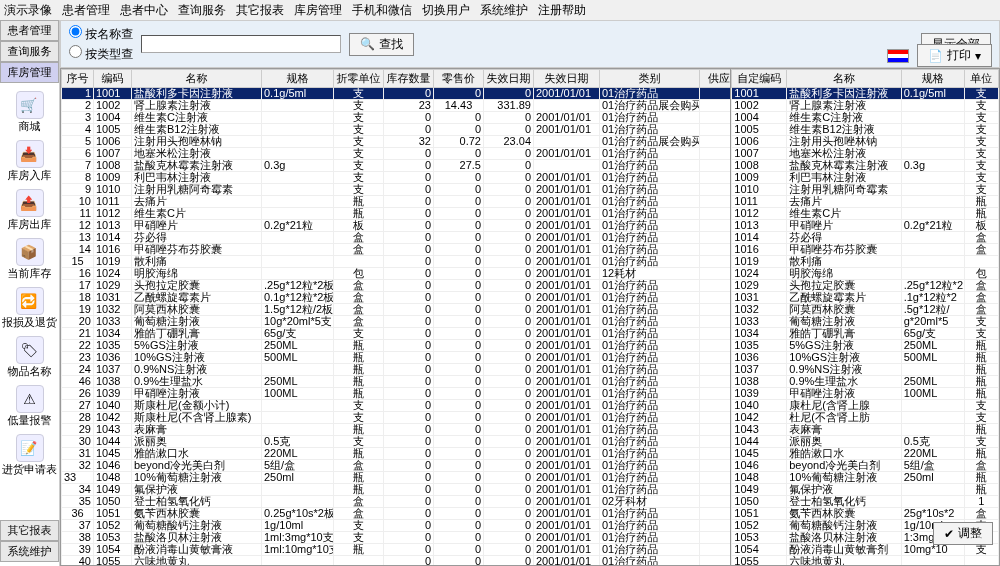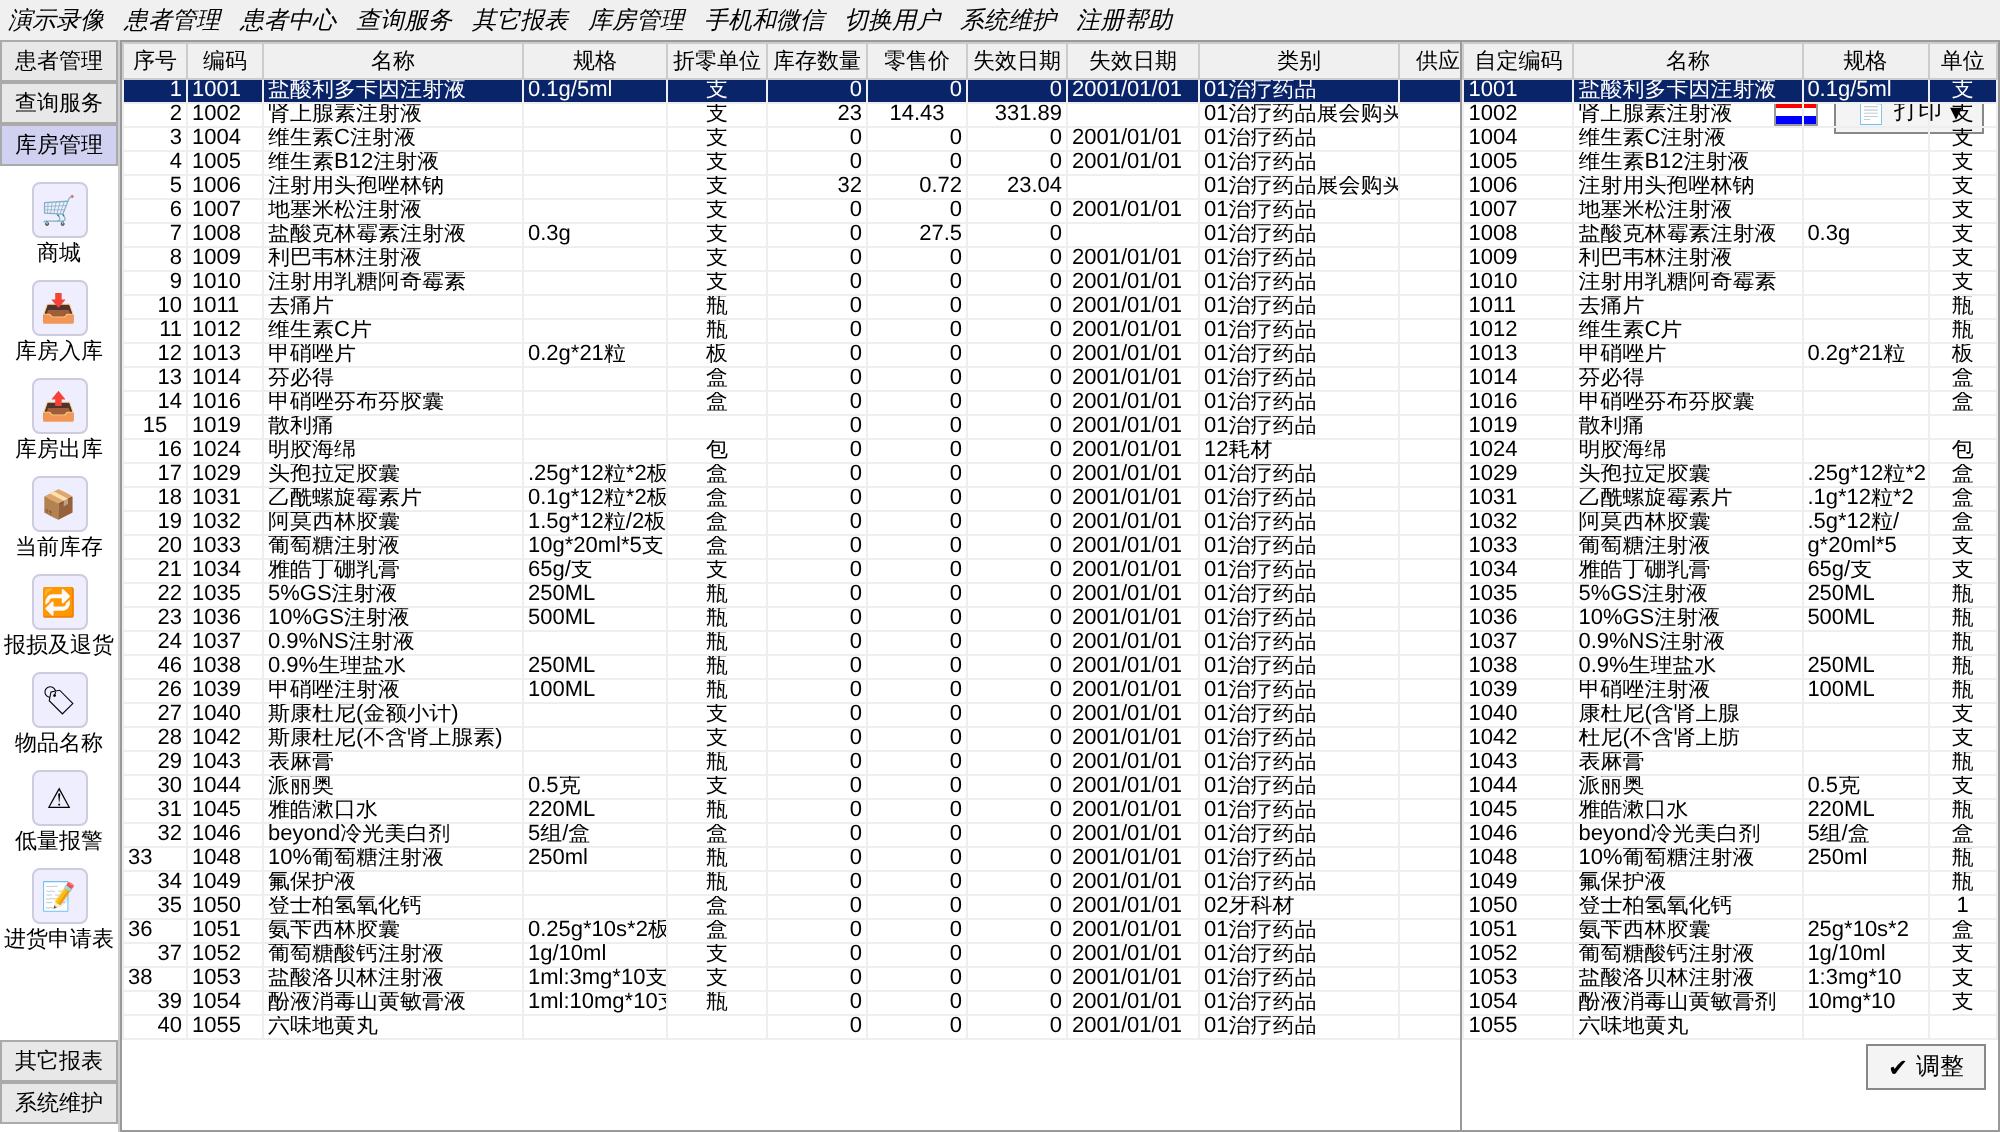--- a/index.html
+++ b/index.html
@@ -1,18 +1,18 @@
 <!DOCTYPE html>
 <html><head>
 <meta charset="utf-8">
 <style>
 * { margin: 0; padding: 0; box-sizing: border-box; }
 body { font-family: "SimSun", "宋体", sans-serif; font-size: 12px; background: #fff; width: 1000px; height: 566px; overflow: hidden; }
 .menubar { background: #f0f0f0; border-bottom: 1px solid #ccc; padding: 2px 4px; display: flex; gap: 10px; font-size: 12px; }
-.menubar span { cursor: default; font-style: italic; }
+.menubar span { cursor: default; }
 .left-panel { position: absolute; left: 0; top: 20px; bottom: 0; width: 60px; background: #fff; border-right: 1px solid #ccc; }
 .tabs-vert { display: flex; flex-direction: column; }
 .tabs-vert .t { background: #e8e8e8; border: 1px solid #aaa; padding: 2px; font-size: 11px; text-align: center; cursor: default; }
 .tabs-vert .t.active { background: #d0d0f0; }
 .side-icons { display: flex; flex-direction: column; align-items: center; gap: 6px; padding-top: 8px; }
 .side-item { display: flex; flex-direction: column; align-items: center; font-size: 11px; cursor: default; }
 .side-item .icon { width: 28px; height: 28px; background: #eef; border: 1px solid #ccd; border-radius: 4px; display: flex; align-items: center; justify-content: center; font-size: 14px; }
 .side-bottom { position: absolute; bottom: 4px; left: 0; right: 0; }
 .side-bottom .t { background: #e8e8e8; border: 1px solid #aaa; padding: 2px; font-size: 11px; text-align: center; }
 .main { position: absolute; left: 60px; top: 20px; right: 0; bottom: 0; display: flex; flex-direction: column; }
@@ -87,20 +87,30 @@
         <div>进货申请表</div>
       </div>
     </div>
   <div class="side-bottom" id="sidebottom">
       <div class="t">其它报表</div>
       <div class="t">系统维护</div>
     </div>
 </div>
 
 <div class="main">
+  <div class="searchbar">
+    <div class="radio-wrap">
+      <label><input type="radio" name="s" checked="" style=""> <span>按名称查</span></label>
+      <label><input type="radio" name="s" style=""> <span>按类型查</span></label>
+    </div>
+    <input type="text" style="">
+    <span class="btn">🔍 <span>查找</span></span>
+    <span style="flex:1"></span>
+    <span class="btn">显示全部</span>
+  </div>
   <div class="right-btns">
     <span class="flag"></span>
     <span class="btn">📄 <span>打印</span> ▾</span>
   </div>
   <div class="tables">
     <div class="table-left">
       <table id="tblL">
         <colgroup>
             <col style="width:32px">
             <col style="width:38px">
@@ -649,21 +659,21 @@
               <td style="text-align:right">0</td>
               <td style="text-align:right">0</td>
               <td style="text-align:right">0</td>
               <td>2001/01/01</td>
               <td>02牙科材</td>
               <td></td>
             </tr>
           </tbody>
           <tbody>
             <tr class="">
-              <td style="text-align:left">36</td>
+              <td style="text-align:center">36</td>
               <td>1051</td>
               <td>氨苄西林胶囊</td>
               <td>0.25g*10s*2板</td>
               <td style="text-align:center">盒</td>
               <td style="text-align:right">0</td>
               <td style="text-align:right">0</td>
               <td style="text-align:right">0</td>
               <td>2001/01/01</td>
               <td>01治疗药品</td>
               <td></td>
@@ -679,21 +689,21 @@
               <td style="text-align:right">0</td>
               <td style="text-align:right">0</td>
               <td style="text-align:right">0</td>
               <td>2001/01/01</td>
               <td>01治疗药品</td>
               <td></td>
             </tr>
           </tbody>
           <tbody>
             <tr class="">
-              <td style="text-align:left">38</td>
+              <td style="text-align:right">38</td>
               <td>1053</td>
               <td>盐酸洛贝林注射液</td>
               <td>1ml:3mg*10支</td>
               <td style="text-align:center">支</td>
               <td style="text-align:right">0</td>
               <td style="text-align:right">0</td>
               <td style="text-align:right">0</td>
               <td>2001/01/01</td>
               <td>01治疗药品</td>
               <td></td>

